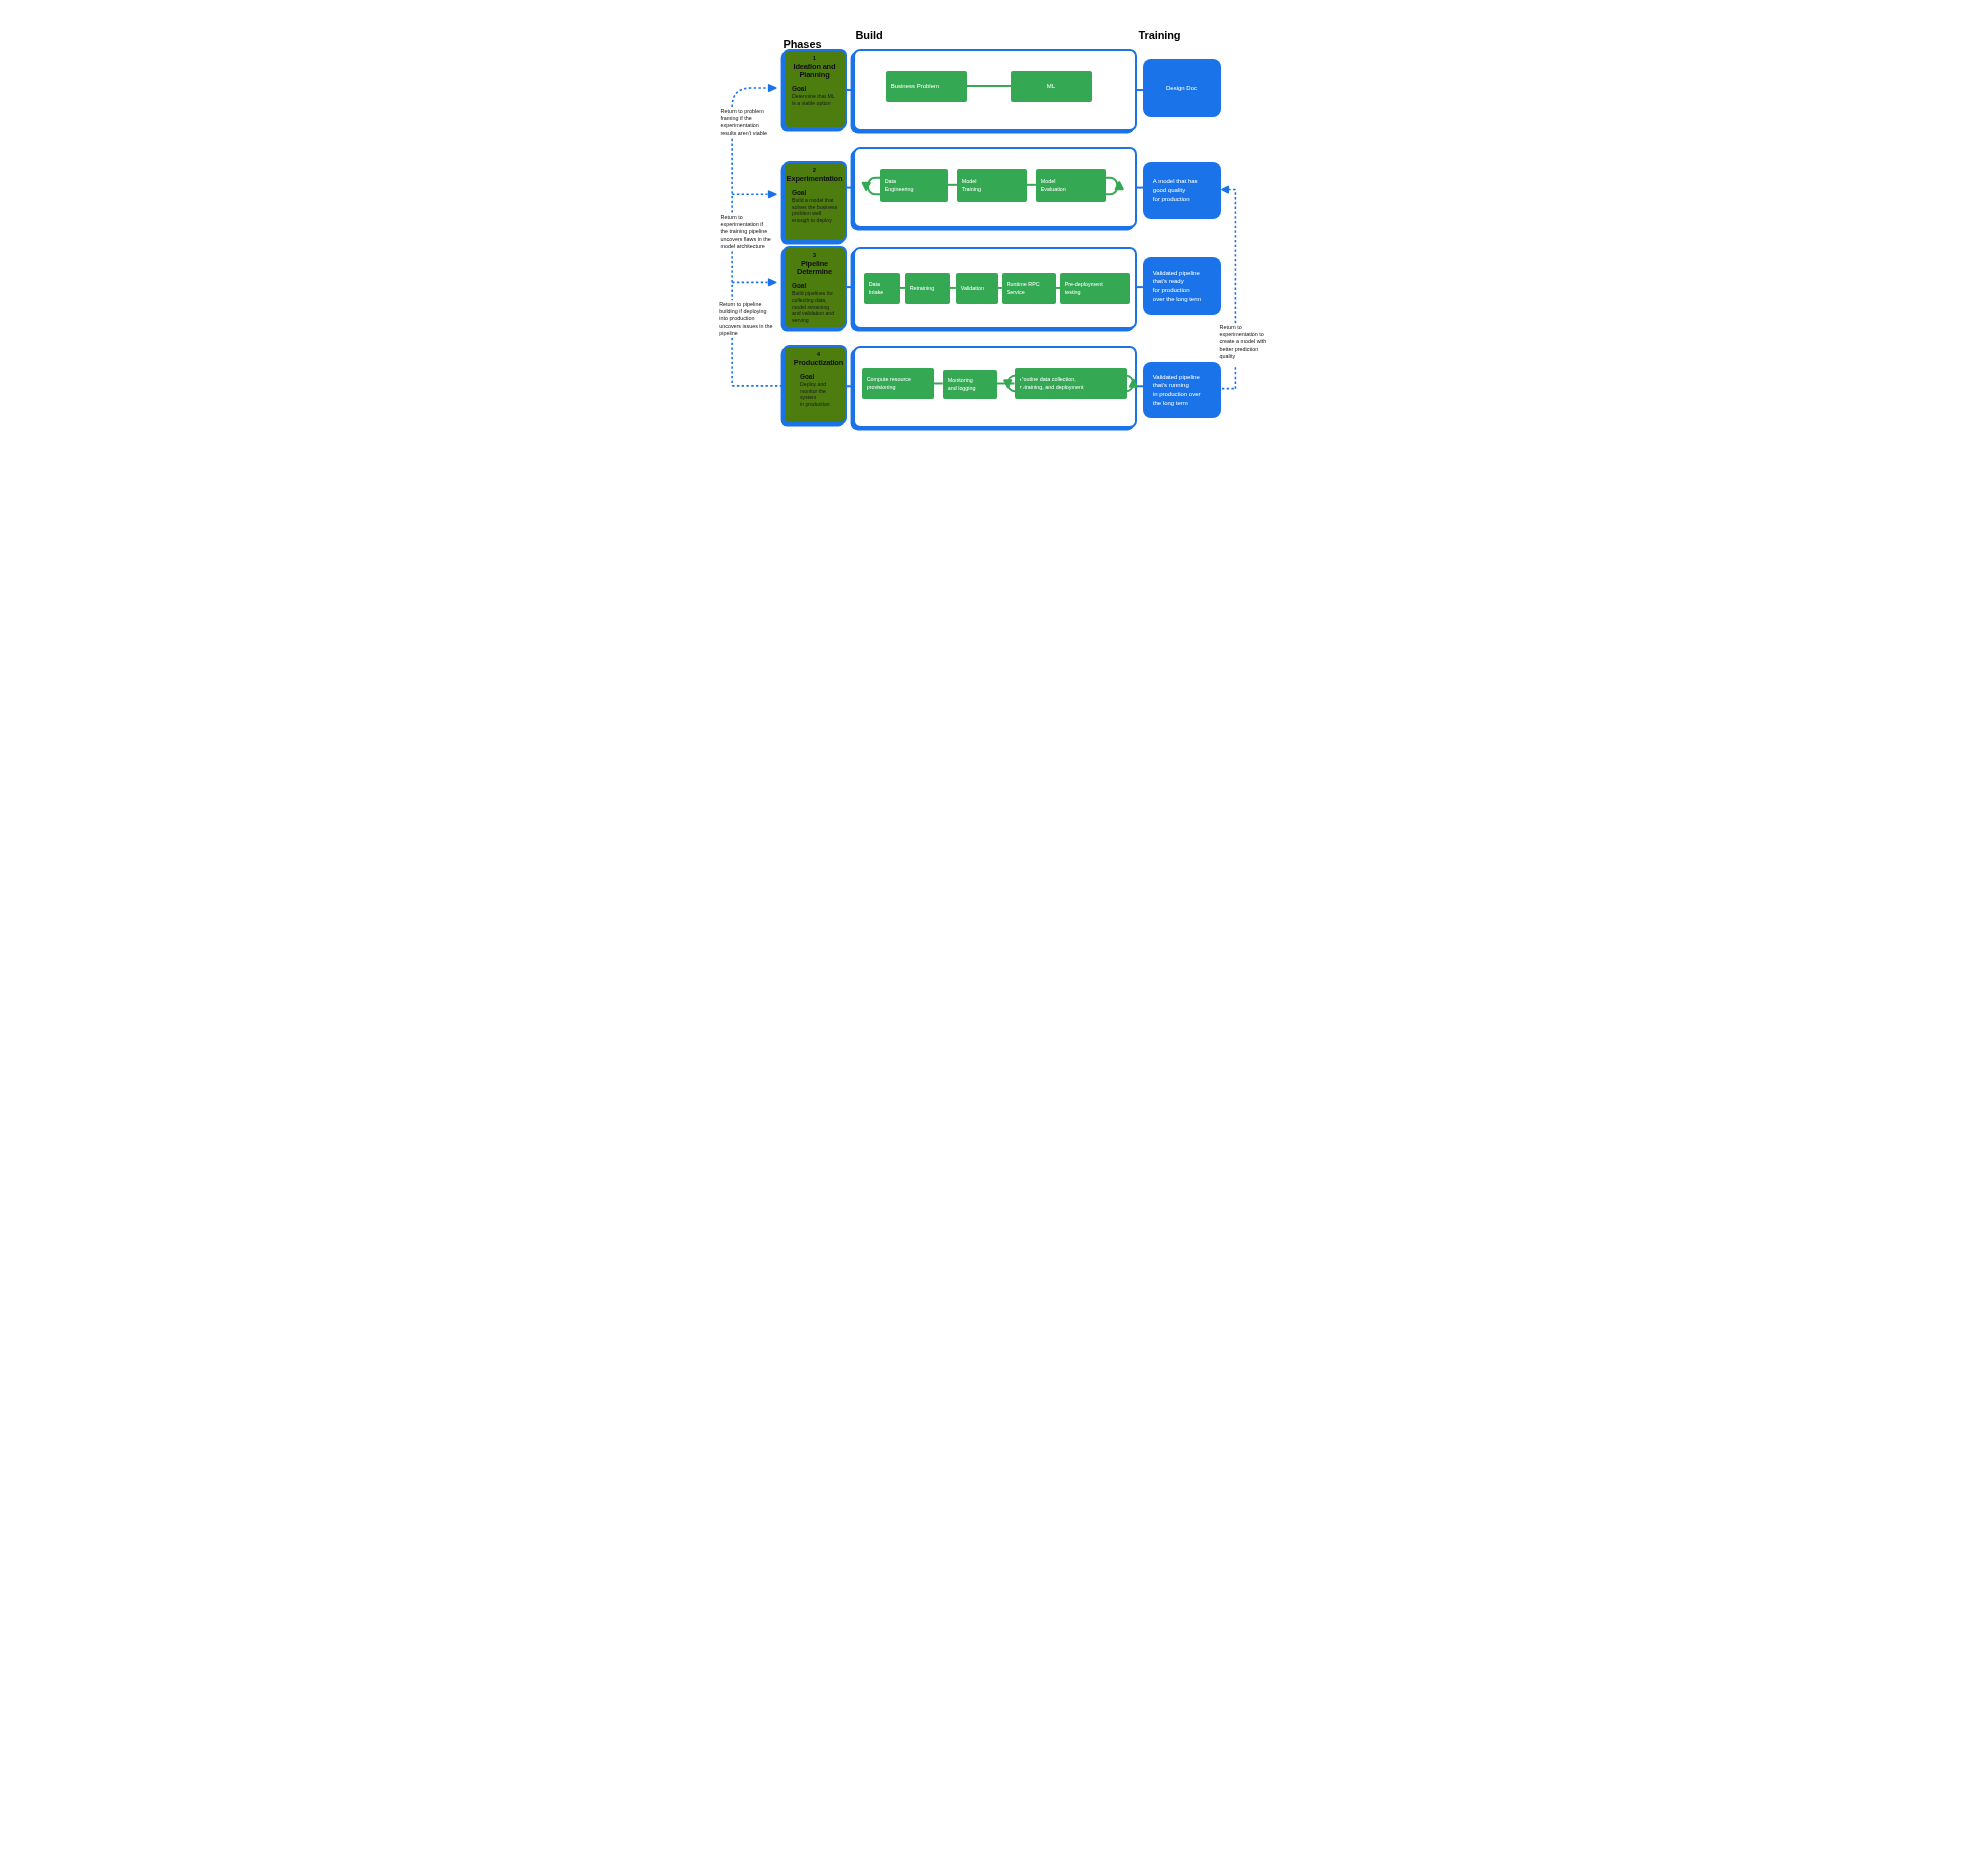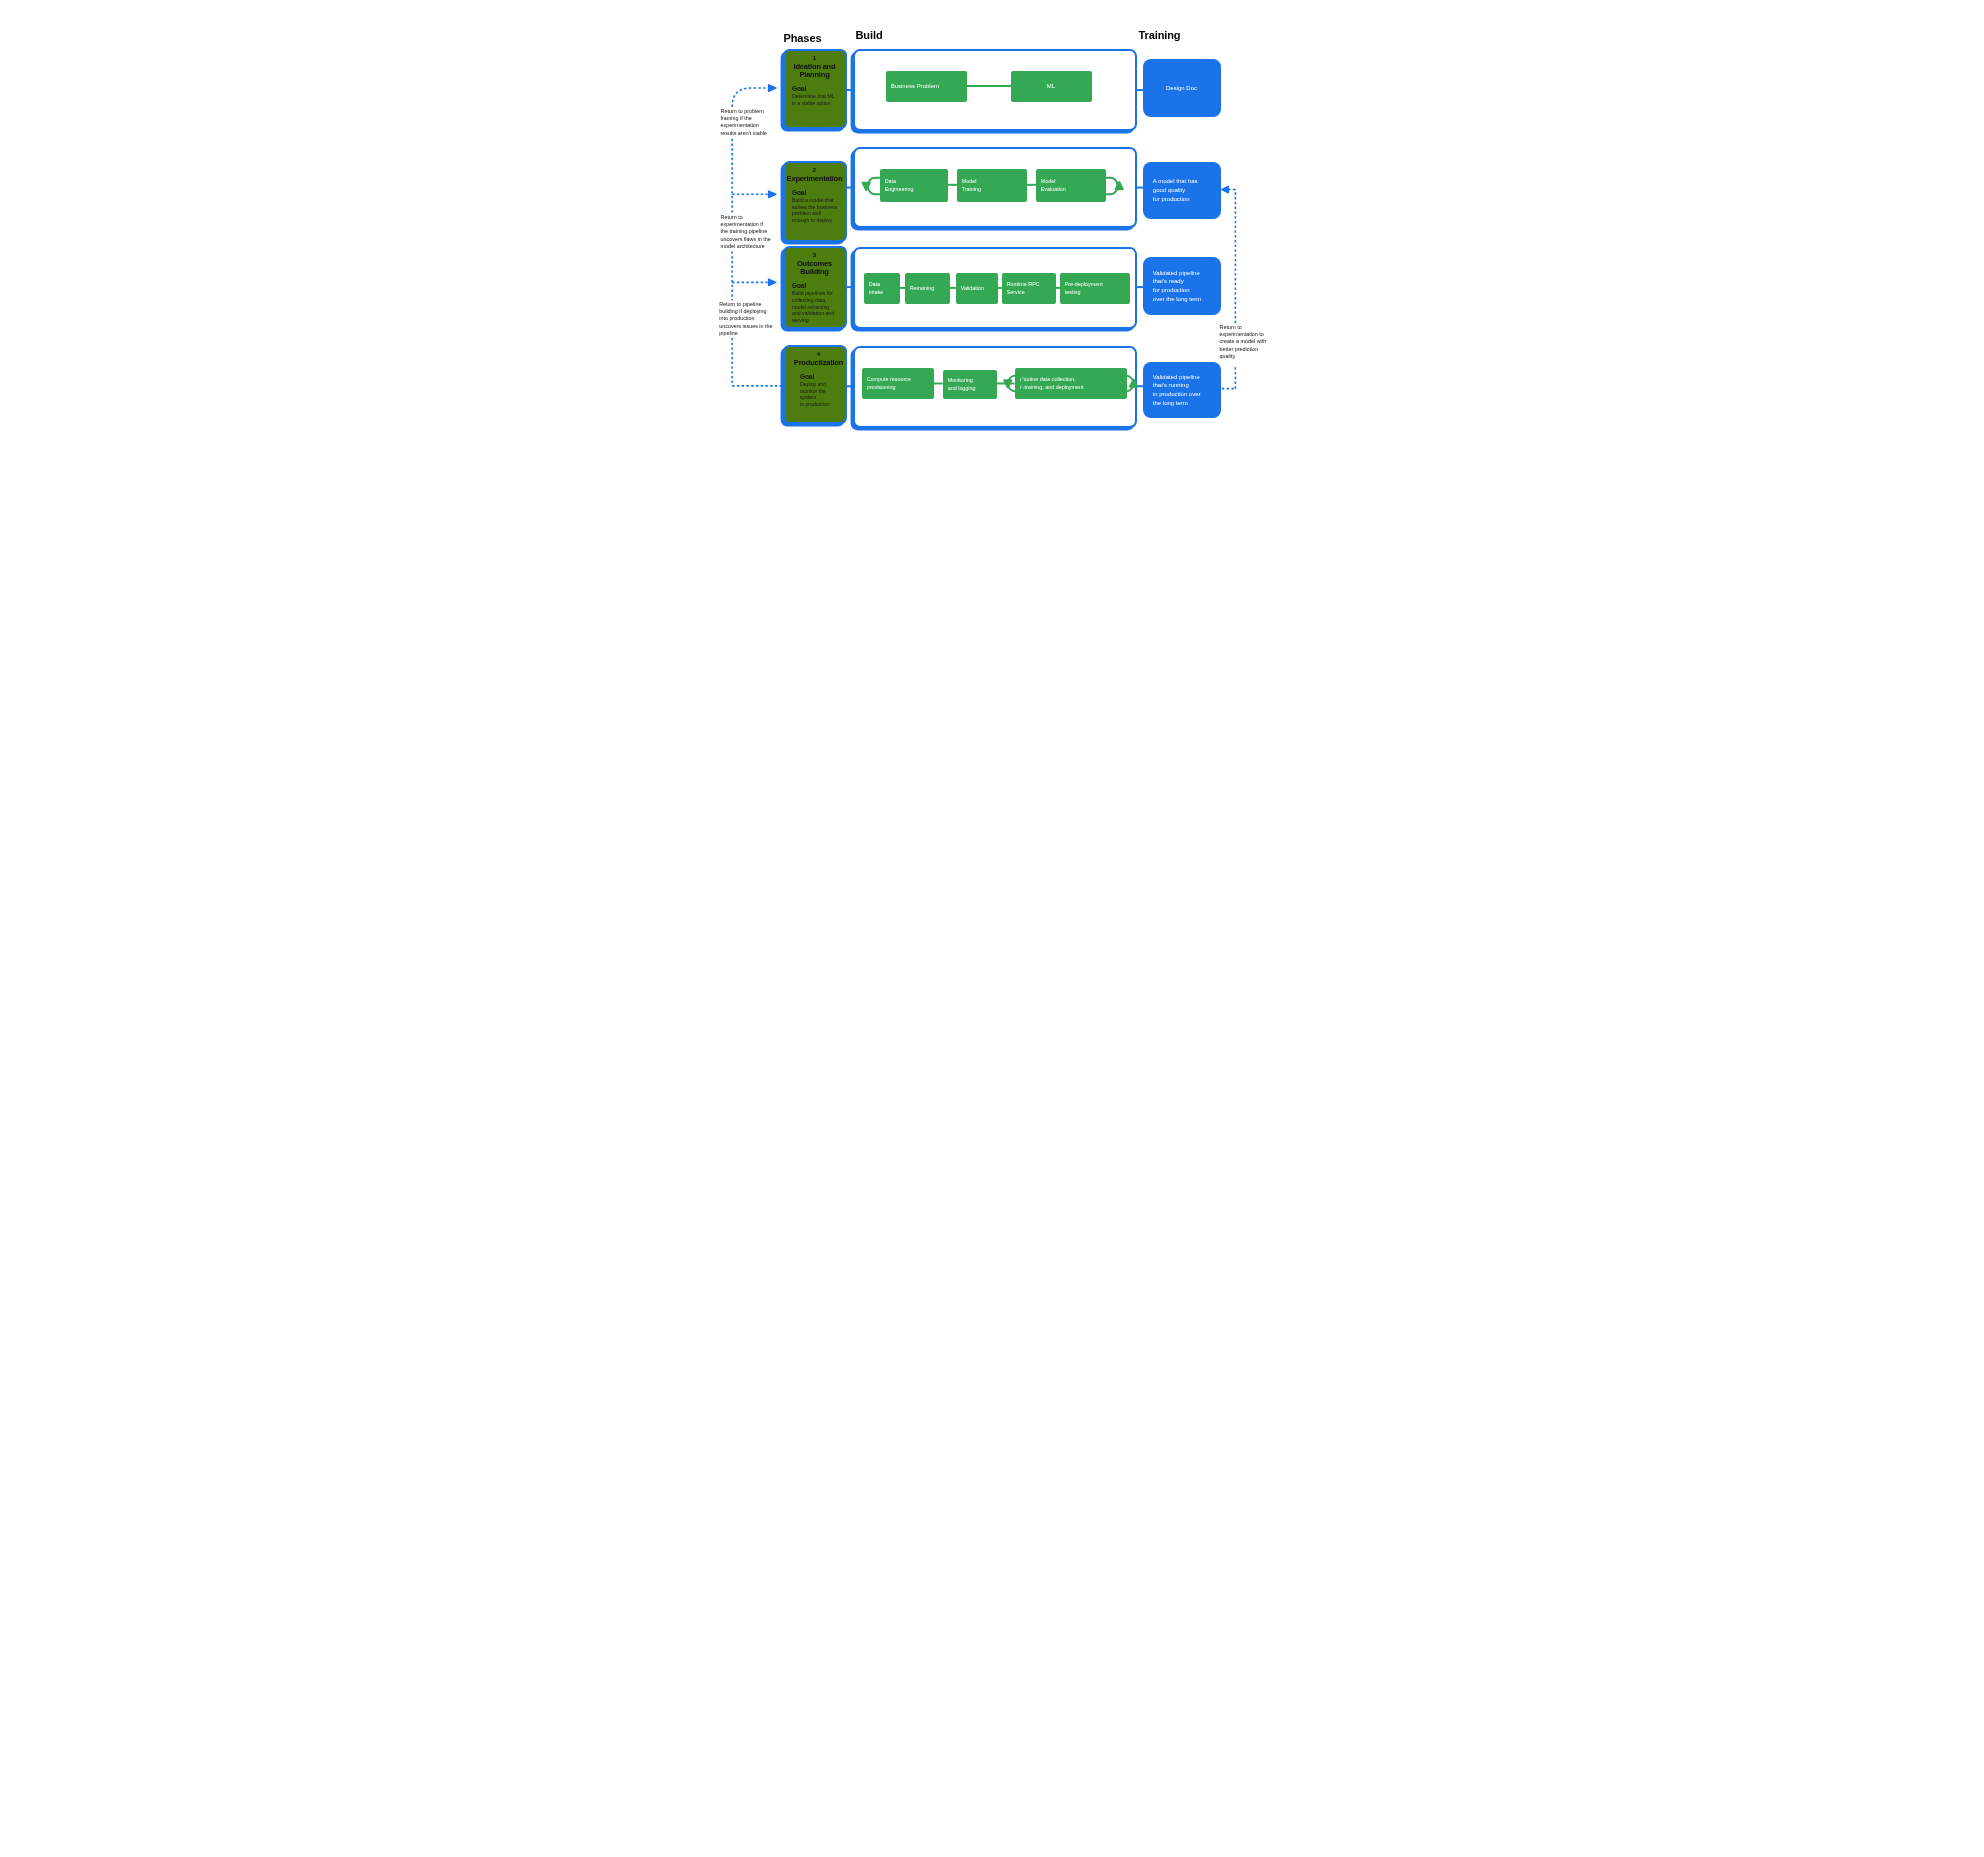--- a/index.html
+++ b/index.html
@@ -25,21 +25,21 @@
   .task-box.center{justify-content:center;padding-left:0;text-align:center;}
   .task-box.big{font-size:6px;}
   .note{position:absolute;font-size:5.4px;line-height:1.34;color:#141414;z-index:4;}
   #overlay{position:absolute;left:0;top:0;width:563px;height:464px;z-index:5;pointer-events:none;}
 </style>
 </head>
 <body>
 
 <div id="canvas">
 
-  <div class="col-header" style="left:73px;top:32px;">Phases</div>
+  <div class="col-header" style="left:73px;top:38px;">Phases</div>
   <div class="col-header" style="left:145px;top:29px;">Build</div>
   <div class="col-header" style="left:428px;top:29px;">Training</div>
 
   <div class="phase-card" style="top:49px;height:80px;">
     <div class="phase-num">1</div>
     <div class="phase-title pre">Ideation and
 Planning</div>
     <div class="goal-label">Goal</div>
     <div class="goal-text pre">Determine that ML
 is a viable option</div>
@@ -48,21 +48,21 @@
     <div class="phase-num">2</div>
     <div class="phase-title pre">Experimentation</div>
     <div class="goal-label">Goal</div>
     <div class="goal-text pre">Build a model that
 solves the business
 problem well
 enough to deploy</div>
   </div>
   <div class="phase-card" style="top:246px;height:83px;">
     <div class="phase-num">3</div>
-    <div class="phase-title pre">Outcomes Building</div>
+    <div class="phase-title pre">Pipeline Determine</div>
     <div class="goal-label">Goal</div>
     <div class="goal-text pre">Build pipelines for
 collecting data,
 model retraining
 and validation and
 serving</div>
   </div>
   <div class="phase-card" style="top:345px;height:79px;padding-left:8px;">
     <div class="phase-num">4</div>
     <div class="phase-title pre">Productization</div>

